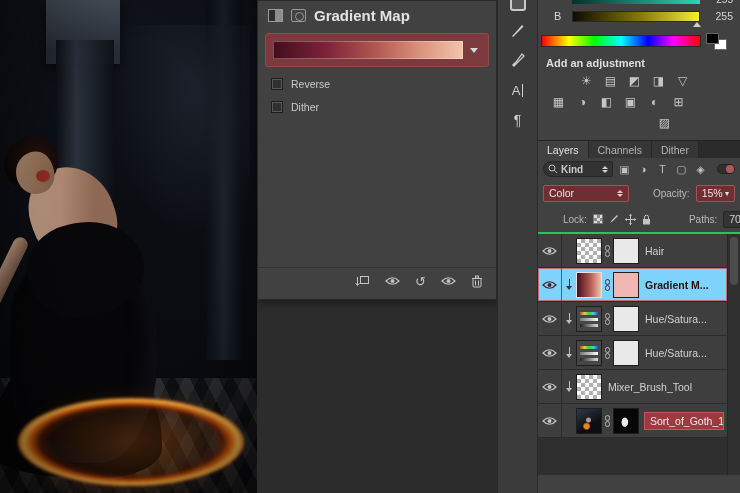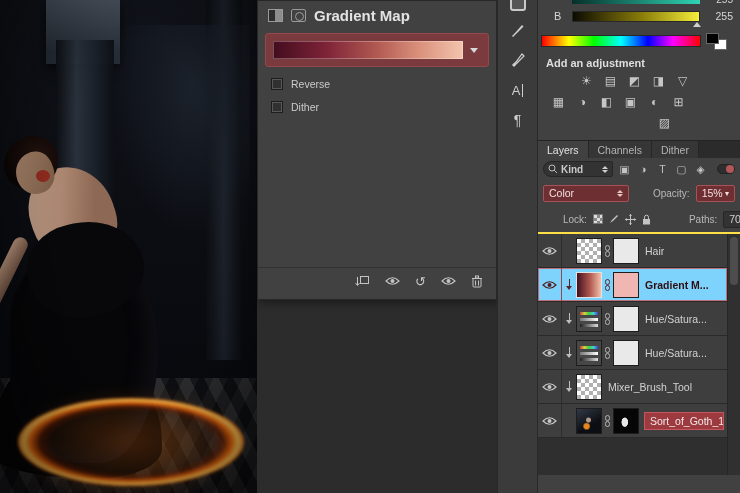--- a/index.html
+++ b/index.html
@@ -167,21 +167,21 @@
   color:#c3c3c3; }
 .mini-checker { width:10px; height:10px; border:1px solid #777;
   background-color:#ddd;
   background-image:linear-gradient(45deg,#888 25%,transparent 25%,transparent 75%,#888 75%),
    linear-gradient(45deg,#888 25%,transparent 25%,transparent 75%,#888 75%);
   background-size:6px 6px; background-position:0 0,3px 3px; }
 .fill-label { margin-left:12px; }
 .fill-combo { width:48px; }
 
 
-.layers-list { position:relative; height:243px; background:#2f2f2f; border-top:2px solid #fde047;
+.layers-list { position:relative; height:243px; background:#2f2f2f; border-top:2px solid #22c55e;
   overflow:hidden; }
 .lrow { position:relative; height:34px; border-bottom:1px solid #2a2a2a; display:flex;
   align-items:center; width:189px; background:#3e3e3e; }
 .eye-cell { width:24px; align-self:stretch; display:flex; align-items:center; justify-content:center;
   border-right:1px solid #2d2d2d; color:#c7c7c7; flex:none; }
 .clip-slot { width:14px; display:flex; justify-content:center; flex:none; }
 .cliparrow { position:relative; width:9px; height:12px; }
 .cliparrow::before { content:""; position:absolute; left:4px; top:0; width:1px; height:7px;
   background:#bdbdbd; }
 .cliparrow::after { content:""; position:absolute; left:1px; top:7px; width:0; height:0;

